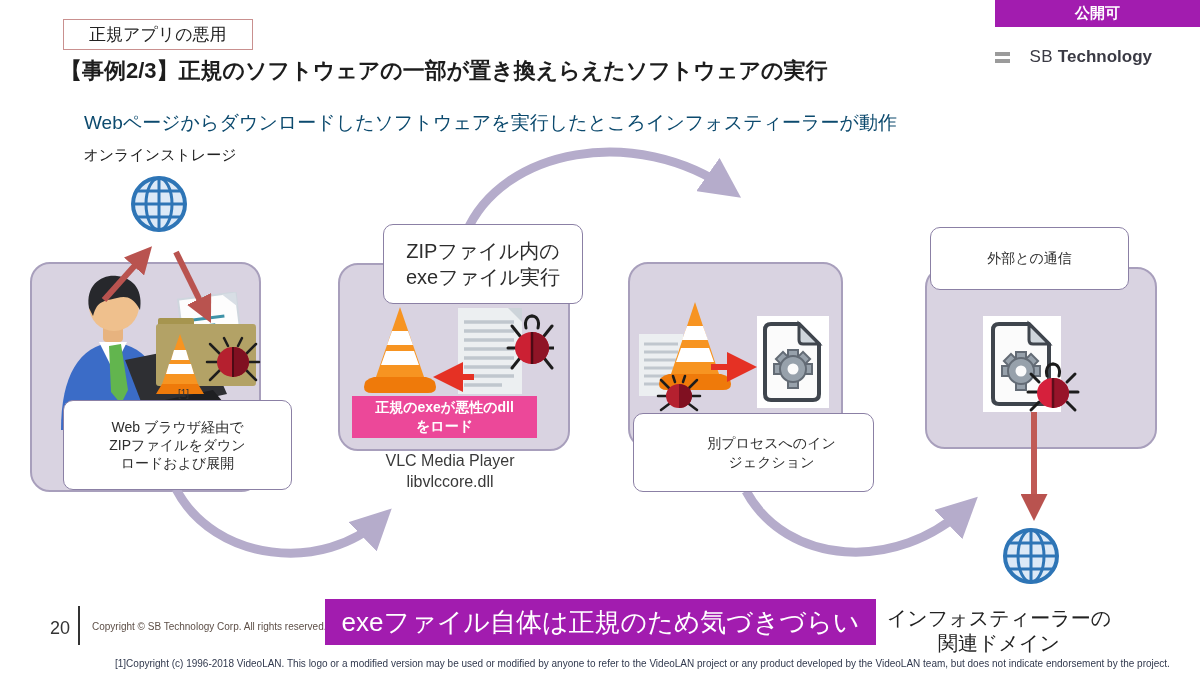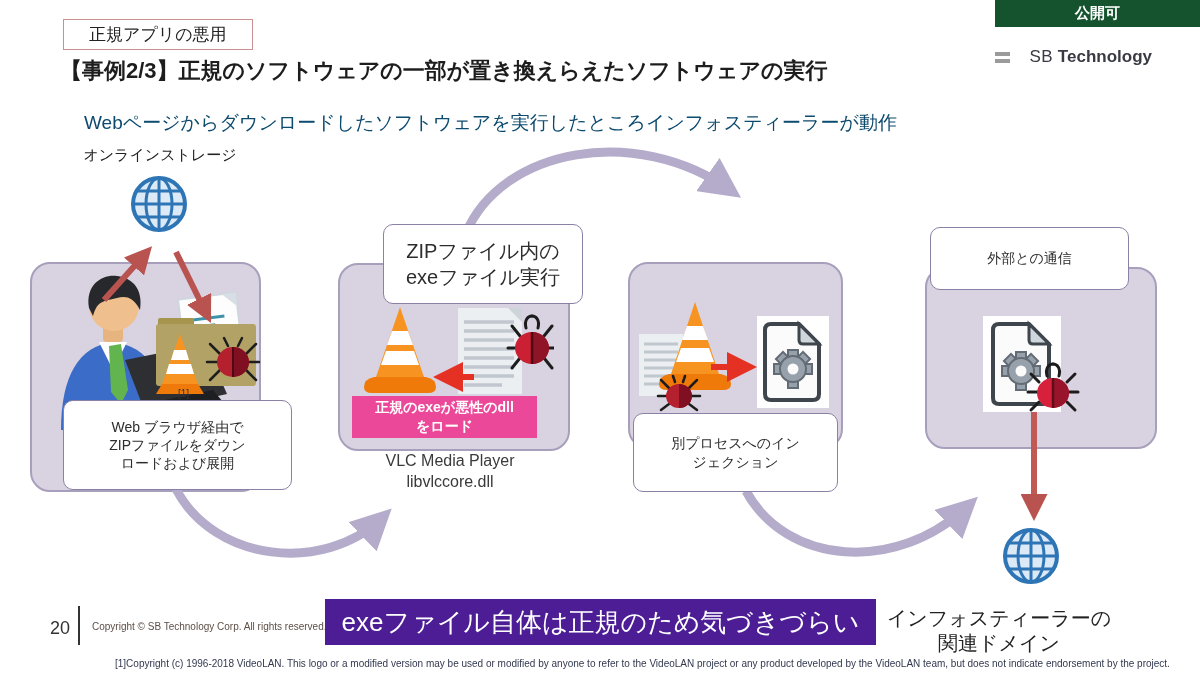--- a/index.html
+++ b/index.html
@@ -3,40 +3,40 @@
 <meta charset="utf-8">
 <style>
   html,body{margin:0;padding:0;}
   body{font-family:"Liberation Sans","DejaVu Sans",sans-serif;background:#888;}
   .slide{position:relative;width:1200px;height:675px;background:#ffffff;overflow:hidden;margin:0 auto;}
 
   
   .tag-box{position:absolute;left:63px;top:19px;padding:3px 25px;border:1.5px solid #c9908f;font-size:17px;color:#222;background:#fff;}
   .title{position:absolute;left:60px;top:56px;font-size:22px;font-weight:bold;color:#1d1d1d;white-space:nowrap;}
   .subtitle{position:absolute;left:84px;top:110px;font-size:19px;color:#0c4a6e;white-space:nowrap;}
-  .badge{position:absolute;right:0;top:0;width:205px;height:27px;background:#14532d;color:#fff;font-size:15px;font-weight:bold;display:flex;align-items:center;justify-content:center;}
+  .badge{position:absolute;right:0;top:0;width:205px;height:27px;background:#a21caf;color:#fff;font-size:15px;font-weight:bold;display:flex;align-items:center;justify-content:center;}
   .logo{position:absolute;right:48px;top:47px;display:flex;align-items:center;gap:19px;}
   .logo-bars{display:flex;flex-direction:column;gap:3px;}
   .logo-bars span{display:block;width:15px;height:4px;background:#9b9b9b;}
   .logo-text{font-size:17px;color:#3a3a44;}
   .logo-text .sb{font-weight:normal;letter-spacing:0.5px;}
   .logo-text .tech{font-weight:bold;}
 
   
   .pbox{position:absolute;background:#d9d3e1;border:2px solid #a89fbc;border-radius:20px;z-index:1;}
   #pbox1{left:30px;top:262px;width:227px;height:226px;}
   #pbox2{left:338px;top:263px;width:228px;height:184px;}
   #pbox3{left:628px;top:262px;width:211px;height:183px;}
   #pbox4{left:925px;top:267px;width:228px;height:178px;}
 
   
   .lbl{position:absolute;background:#fff;border:1.5px solid #8b80a5;border-radius:10px;display:flex;align-items:center;justify-content:center;text-align:center;font-size:14px;color:#2d2d2d;white-space:pre-line;line-height:1.3;z-index:4;}
   #lbl1{left:63px;top:400px;width:227px;height:88px;}
   #lbl2{left:383px;top:224px;width:198px;height:78px;font-size:20px;}
-  #lbl3{left:633px;top:413px;width:203px;height:77px;}
+  #lbl3{left:633px;top:413px;width:203px;height:77px;padding-left:36px;}
   #lbl4{left:930px;top:227px;width:197px;height:61px;}
 
   .note{position:absolute;left:352px;top:396px;width:185px;height:42px;background:#ec4899;color:#fff;font-size:14px;font-weight:bold;display:flex;align-items:center;justify-content:center;text-align:center;white-space:pre-line;line-height:1.35;z-index:4;}
   .cap{position:absolute;left:330px;top:451px;width:240px;text-align:center;font-size:16px;color:#3a3a3a;white-space:pre-line;line-height:1.3;z-index:2;}
   .storage-lbl{position:absolute;left:70px;top:146px;width:180px;text-align:center;font-size:15px;color:#222;z-index:2;}
   .domain-cap{position:absolute;left:873px;top:606px;width:252px;text-align:center;font-size:20px;color:#222;white-space:pre-line;line-height:1.25;z-index:2;}
   .fnref{position:absolute;left:178px;top:388px;font-size:10px;color:#333;z-index:3;}
 
   
   .icon{position:absolute;z-index:2;}
@@ -46,21 +46,21 @@
   #folder-mal{left:150px;top:292px;width:112px;height:108px;}
   #cone-big{left:358px;top:303px;width:84px;height:94px;}
   #doc-bug{left:452px;top:306px;width:102px;height:92px;}
   #proc-mal{left:633px;top:296px;width:118px;height:118px;}
   #gearfile1{left:757px;top:316px;width:72px;height:92px;}
   #gearfile2{left:983px;top:316px;width:102px;height:102px;}
 
   .arrows{position:absolute;left:0;top:0;z-index:3;pointer-events:none;}
 
   
-  .banner{position:absolute;left:325px;top:599px;width:551px;height:46px;background:#4c1d95;color:#fff;font-size:26px;display:flex;align-items:center;justify-content:center;z-index:5;}
+  .banner{position:absolute;left:325px;top:599px;width:551px;height:46px;background:#a21caf;color:#fff;font-size:26px;display:flex;align-items:center;justify-content:center;z-index:5;}
   .pagenum{position:absolute;left:50px;top:618px;font-size:18px;color:#333;}
   .pagediv{position:absolute;left:78px;top:606px;width:2px;height:39px;background:#333;}
   .copyright{position:absolute;left:92px;top:621px;font-size:10px;color:#5d4f47;}
   .footnote{position:absolute;left:95px;top:658px;right:20px;font-size:10px;color:#31394e;white-space:nowrap;margin-left:20px;}
 </style>
 </head>
 <body>
 
 <div class="slide">
 

